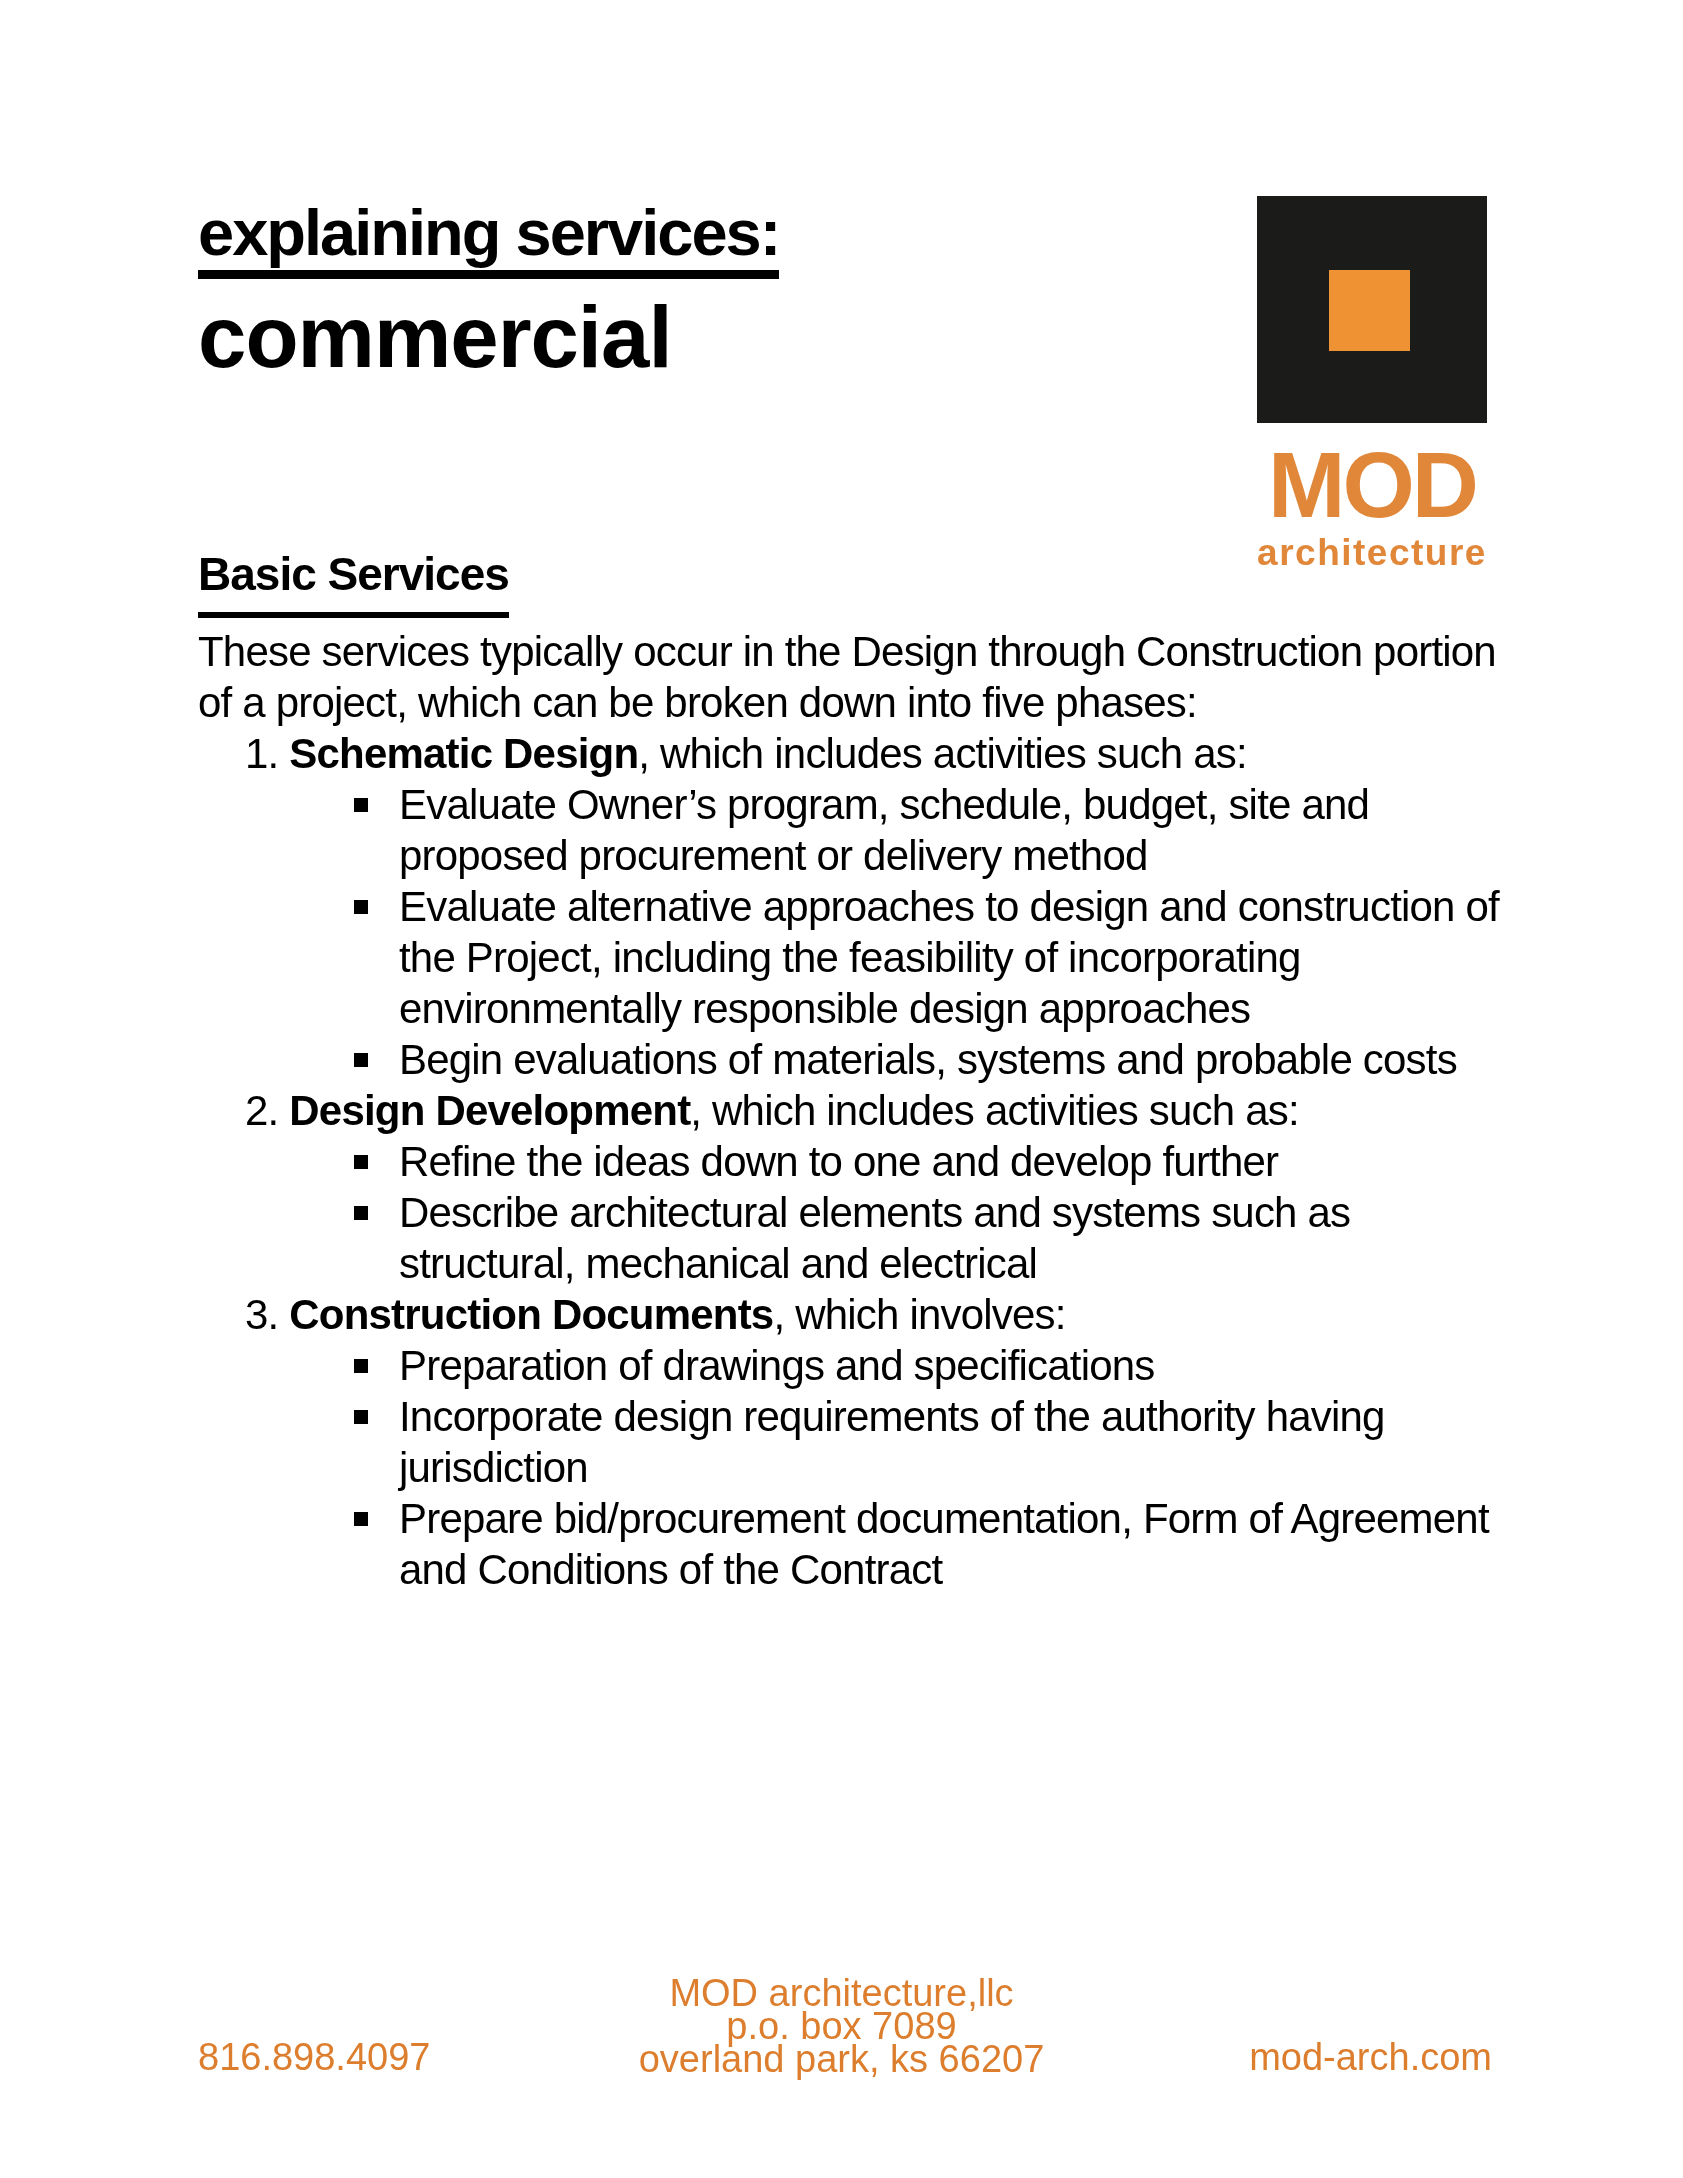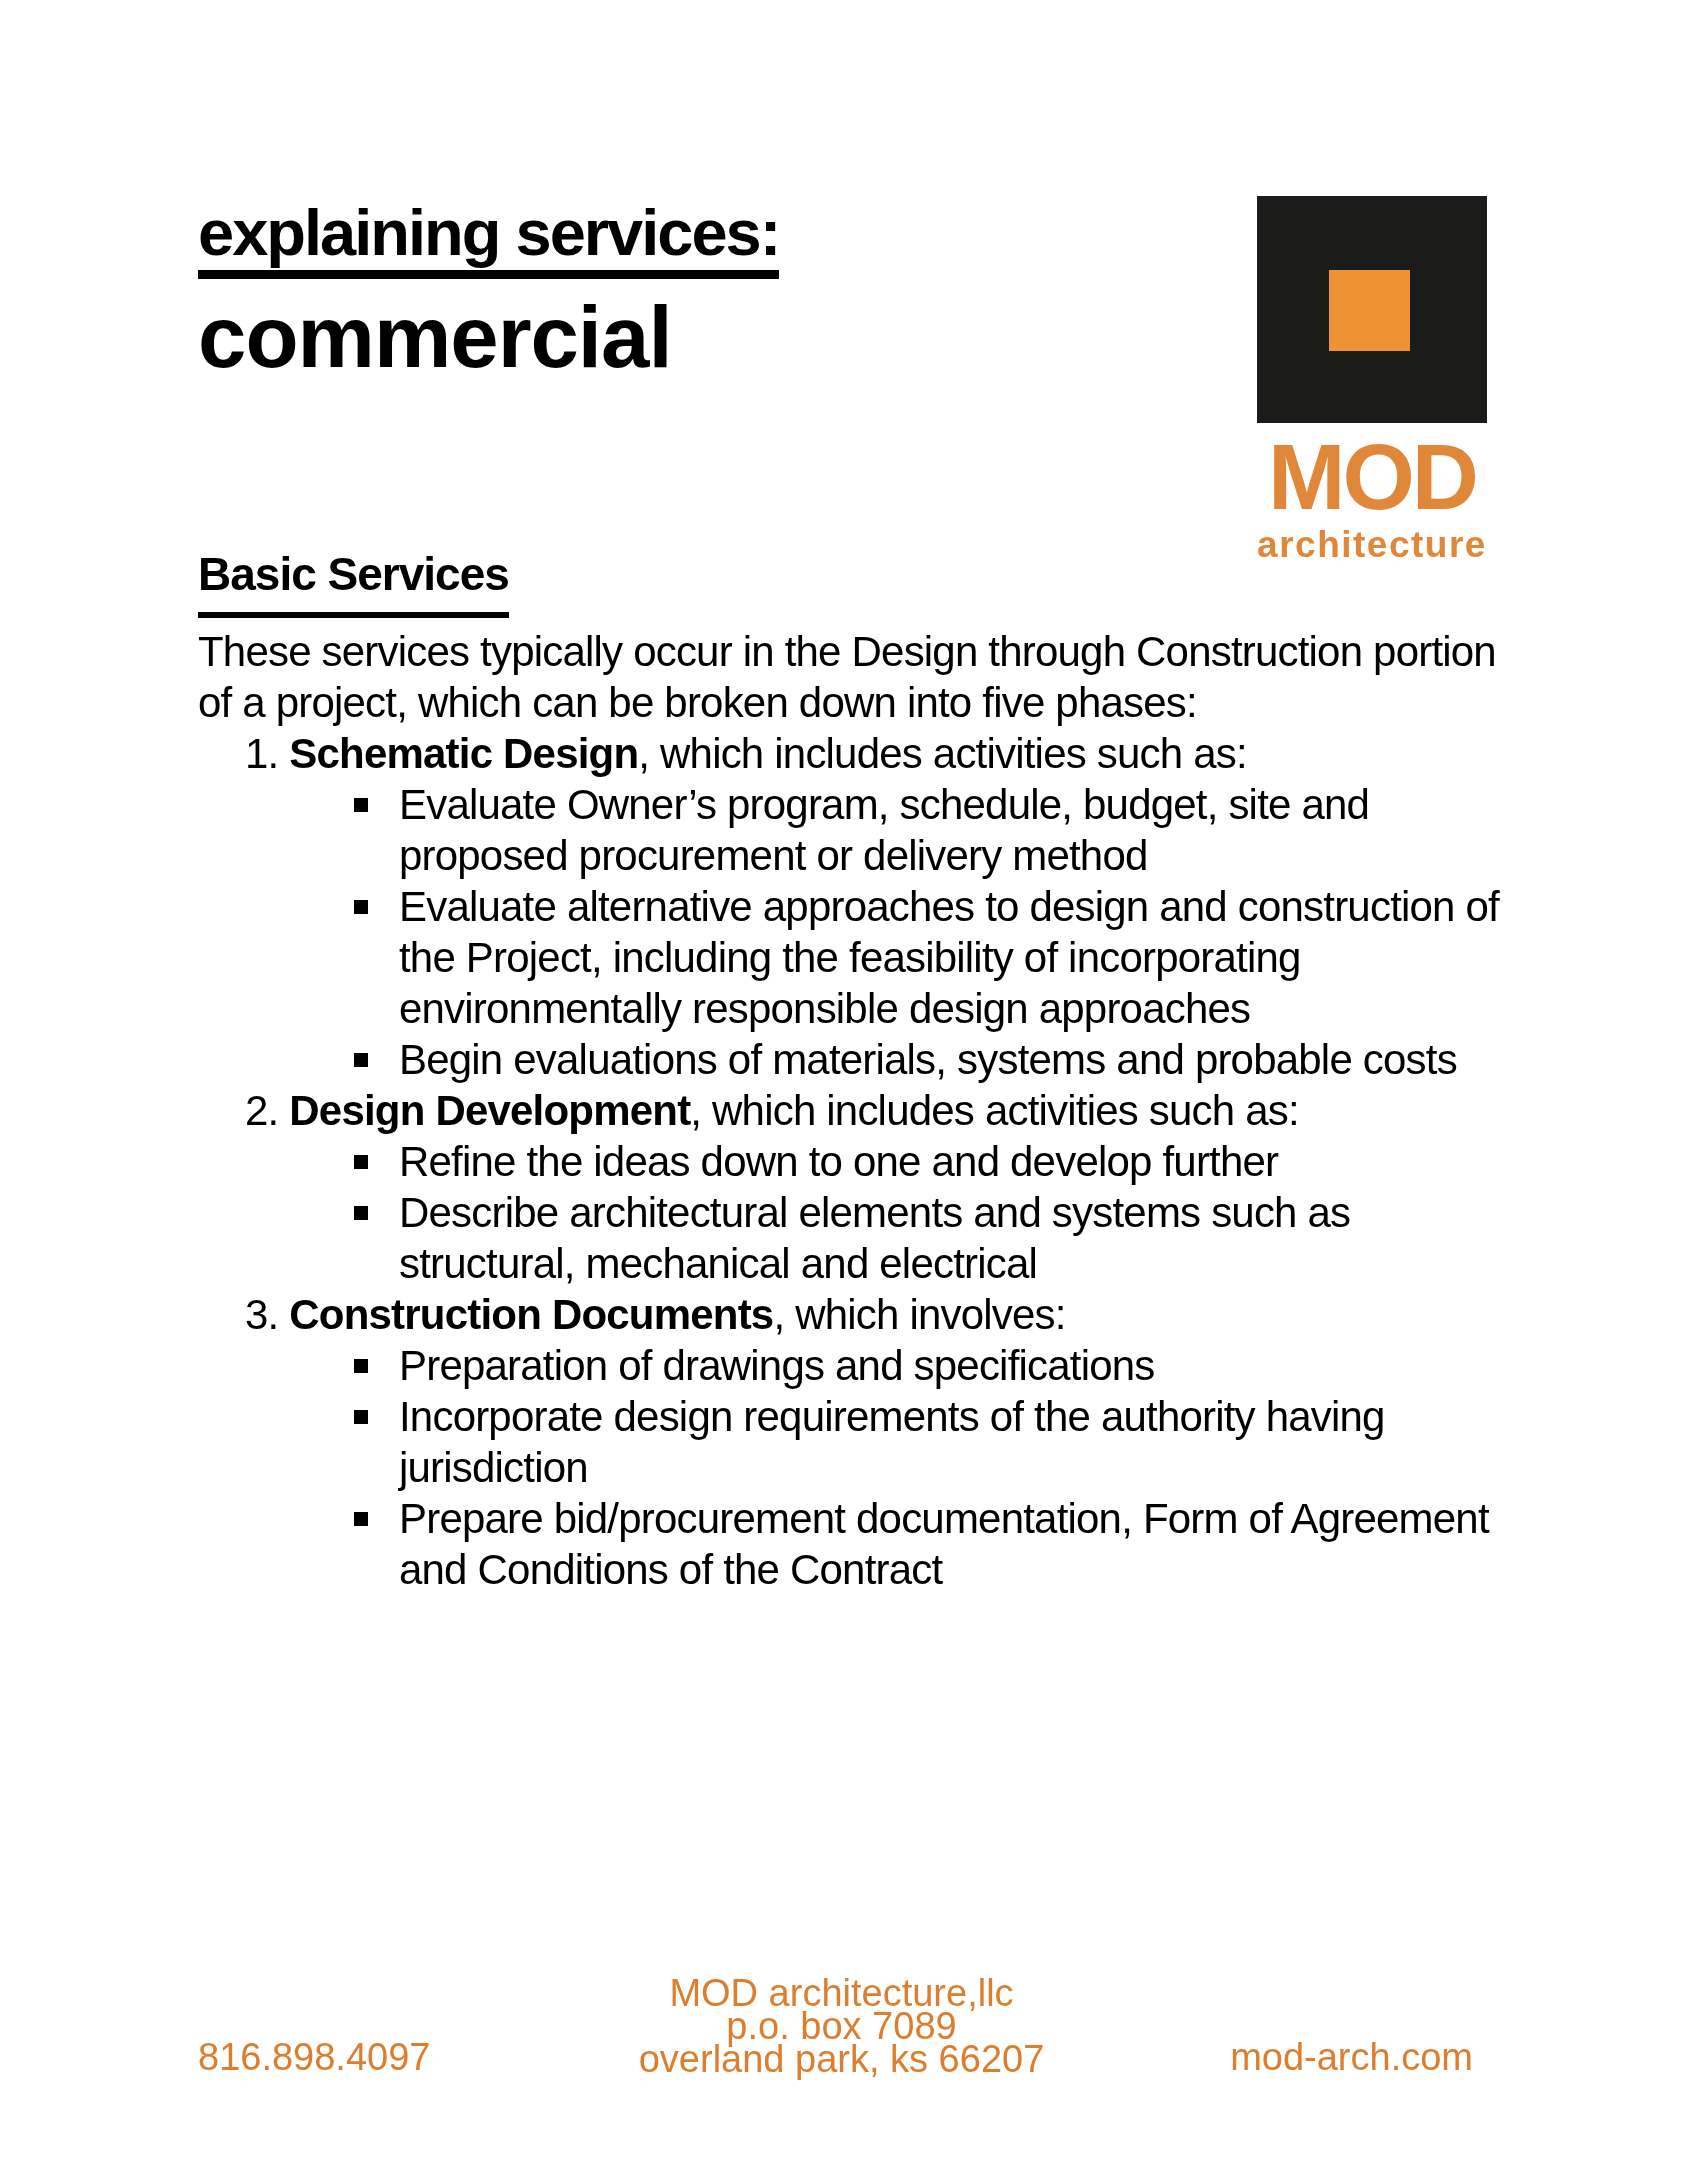--- a/index.html
+++ b/index.html
@@ -20,21 +20,21 @@
   .title-line2 {
     margin:14px 0 0 0;
     font-size:87px; font-weight:bold; line-height:1; letter-spacing:-1px;
   }
 
   
   .logo { position:absolute; left:1257px; top:196px; width:230px; text-align:center; }
   .logo-square { position:relative; width:230px; height:227px; background:var(--logo_black, #1b1b19); }
   .logo-inner  { position:absolute; left:72px; top:74px; width:81px; height:81px; background:var(--square_orange, #ee9233); }
   .logo-word {
-    margin-top:8px; font-size:93px; font-weight:bold; line-height:1;
+    margin-top:16px; font-size:93px; font-weight:bold; line-height:1;
     letter-spacing:-3px; color:var(--accent_orange, #e1873a);
   }
   .logo-sub {
     margin-top:2px; font-size:37px; line-height:1; letter-spacing:1.5px;
     color:var(--accent_orange, #e1873a);
     font-weight:bold;
   }
 
   
   .content {
@@ -53,21 +53,21 @@
   .bullet .sq {
     position:absolute; left:156px; top:19px; width:14px; height:14px; background:#000;
   }
 
   
   .footer-phone, .footer-center, .footer-web {
     color:var(--footer_orange, #dc7e2d); font-size:38px; line-height:33px;
   }
   .footer-phone  { position:absolute; left:198px;  top:2041px; }
   .footer-center { position:absolute; left:0; right:0; top:1977px; text-align:center; }
-  .footer-web    { position:absolute; right:210px; top:2041px;text-align:right; }
+  .footer-web    { position:absolute; right:191px; top:2041px;text-align:right; }
 </style>
 </head>
 <body>
 
 <div class="doc">
 
   <div class="title-block">
     <h1 class="title-line1">explaining services:</h1>
     <h1 class="title-line2">commercial</h1>
   </div>

